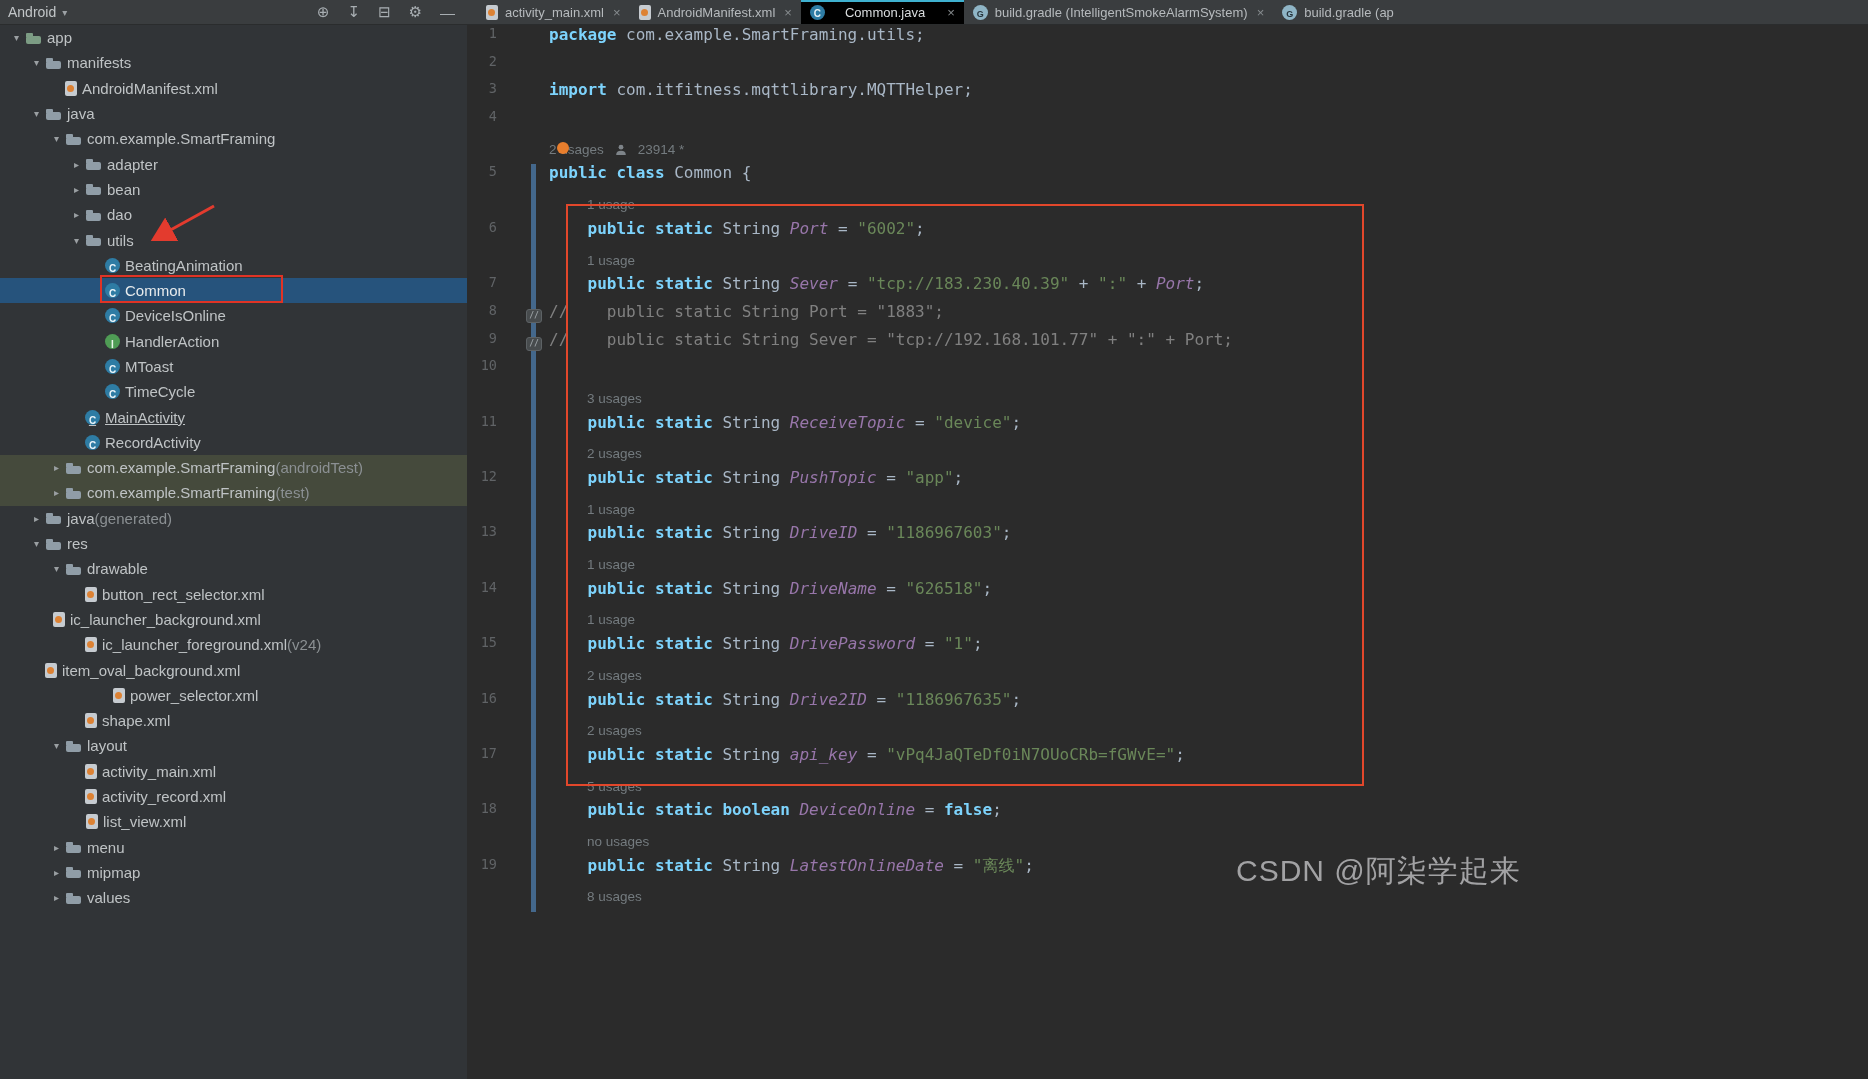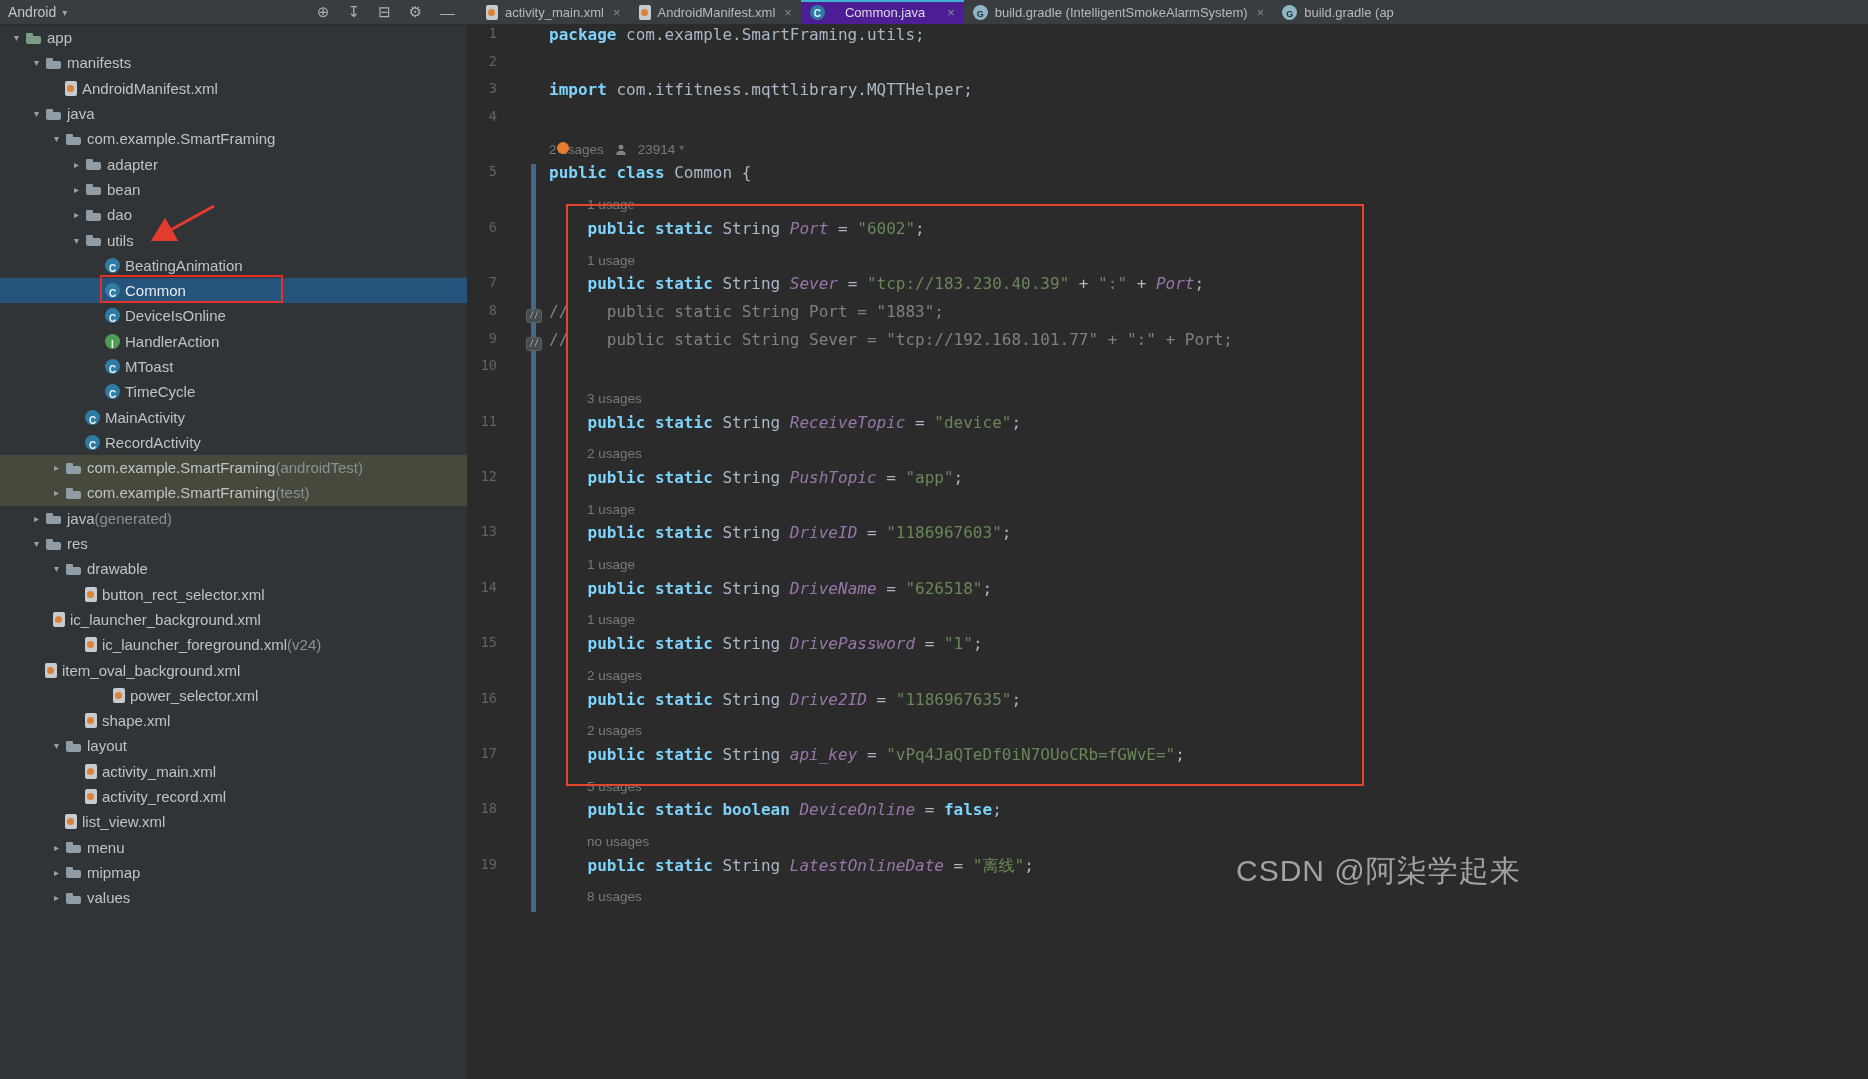--- a/index.html
+++ b/index.html
@@ -6,21 +6,21 @@
   .app{position:relative;width:1868px;height:1079px;font-family:"Liberation Sans",sans-serif;-webkit-font-smoothing:antialiased;}
 
   
   .topbar{position:absolute;top:0;left:0;right:0;height:25px;background:#3A3D3F;display:flex;z-index:2;}
   .pane-header{width:467px;flex:none;display:flex;align-items:center;padding:0 12px 0 8px;box-sizing:border-box;border-bottom:1px solid #2A2C2D;gap:38px;}
   .view-selector{display:flex;align-items:center;gap:6px;color:#C2C6C8;font-size:14px;cursor:default;}
   .chev-down{color:#9CA1A5;font-size:10px;}
   .pane-icons{margin-left:auto;display:flex;align-items:center;gap:18px;color:#A8AEB2;font-size:15px;}
   .tabs{flex:1;display:flex;overflow:hidden;border-bottom:1px solid #2A2C2D;padding-left:10px;}
   .tab{flex:none;display:flex;align-items:center;gap:7px;padding:0 9px;font-size:13px;color:#B6BABD;position:relative;box-sizing:border-box;}
-  .tab.active{background:#4c1d95;color:#DADDDF;box-shadow:inset 0 2px 0 0 #3FB1D0;gap:20px;}
+  .tab.active{background:#000000;color:#DADDDF;box-shadow:inset 0 2px 0 0 #3FB1D0;gap:20px;}
   .tclose{color:#878C8F;font-size:13px;margin-left:2px;}
   .ticon{flex:none;}
 
   
   .sidebar{position:absolute;left:0;top:25px;width:467px;bottom:0;background:#313437;border-right:1px solid #1D1F20;overflow:hidden;}
   .trow{height:25.3px;display:flex;align-items:center;font-size:15px;color:#BFC3C5;white-space:nowrap;box-sizing:border-box;}
   .trow.sel{background:#26537C;color:#E8EBED;}
   .trow.scope{background:#454A3C;}
   .tchev{width:17px;flex:none;text-align:center;font-size:10px;color:#9A9FA2;}
   .t-icon{flex:none;margin-right:5px;}
@@ -181,21 +181,21 @@
         <div class="trow" style="padding-left: 88px;">
           <span class="tchev"></span>
           <span class="t-icon i-class"></span>
           <span class="tlabel">MToast</span>
         </div>
         <div class="trow" style="padding-left: 88px;">
           <span class="tchev"></span>
           <span class="t-icon i-class"></span>
           <span class="tlabel">TimeCycle</span>
         </div>
-        <div class="trow" style="padding-left: 68px;">
+        <div class="trow" style="padding-left: 68px; text-decoration: underline;">
           <span class="tchev"></span>
           <span class="t-icon i-class"></span>
           <span class="tlabel">MainActivity</span>
         </div>
         <div class="trow" style="padding-left: 68px;">
           <span class="tchev"></span>
           <span class="t-icon i-class"></span>
           <span class="tlabel">RecordActivity</span>
         </div>
         <div class="trow scope" style="padding-left: 48px;">
@@ -265,21 +265,21 @@
         <div class="trow" style="padding-left: 68px;">
           <span class="tchev"></span>
           <span class="t-icon i-xml"></span>
           <span class="tlabel">activity_main.xml</span>
         </div>
         <div class="trow" style="padding-left: 68px;">
           <span class="tchev"></span>
           <span class="t-icon i-xml"></span>
           <span class="tlabel">activity_record.xml</span>
         </div>
-        <div class="trow" style="padding-left: 48px;">
+        <div class="trow" style="padding-left: 69px;">
           <span class="tchev"></span>
           <span class="t-icon i-xml"></span>
           <span class="tlabel">list_view.xml</span>
         </div>
         <div class="trow" style="padding-left: 48px;">
           <span class="tchev">▸</span>
           <span class="t-icon i-folder"></span>
           <span class="tlabel">menu</span>
         </div>
         <div class="trow" style="padding-left: 48px;">

